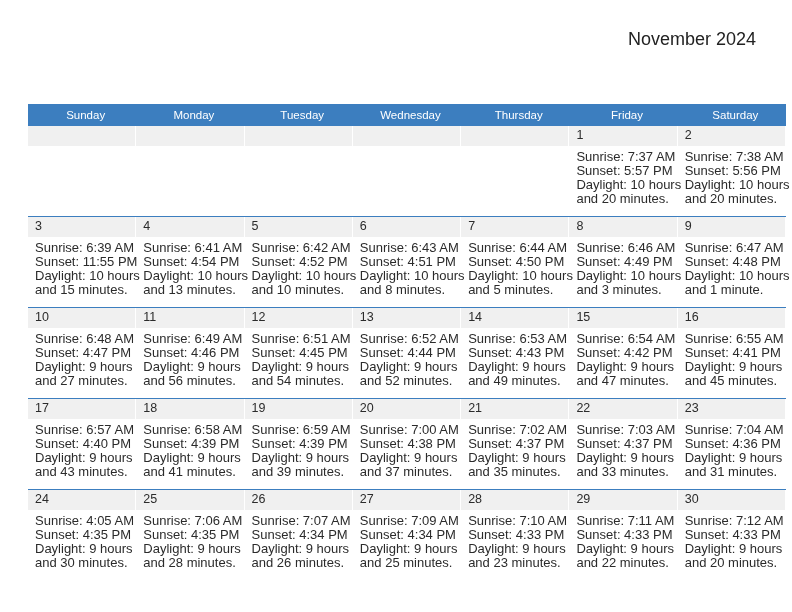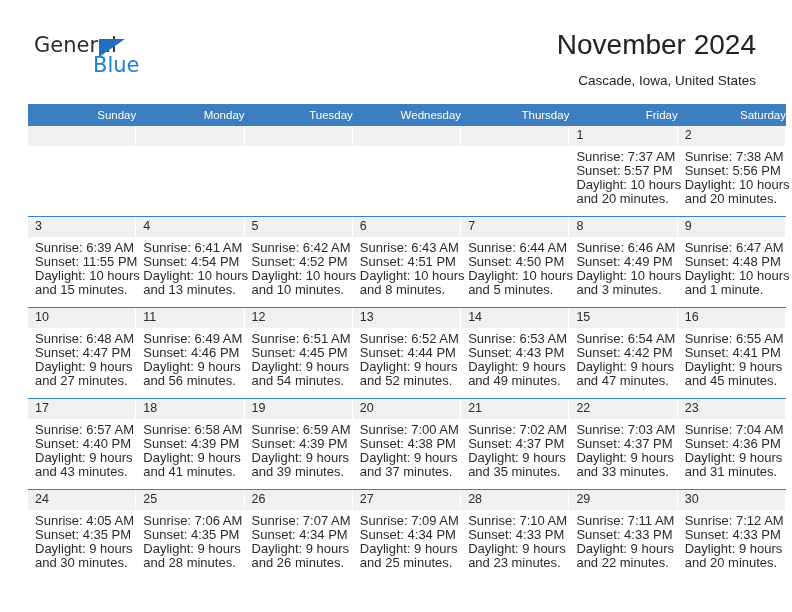--- a/index.html
+++ b/index.html
@@ -66,21 +66,21 @@
     top: 20px;
   }
 
   .title-block {
     position: absolute;
     right: 36px;
     top: 30px;
     text-align: right;
   }
   .cal-title {
-    font-size: 28px;
+    font-size: 18px;
     color: #222222;
     font-weight: normal;
     line-height: 1.1;
     margin: 0;
     white-space: nowrap;
   }
   .cal-subtitle {
     font-size: 13.5px;
     color: #222222;
     margin-top: 12px;
@@ -94,21 +94,21 @@
     top: 104px;
     width: 758px;
     border-collapse: collapse;
     table-layout: fixed;
   }
   .calendar th {
     background: #3c7ebf;
     color: #ffffff;
     font-weight: normal;
     font-size: 11.5px;
-    text-align: right;
+    text-align: center;
     padding: 5px 0 5px 7px;
     height: 10px;
     border: none;
     margin-left: 36px;
   }
   .calendar td {
     vertical-align: top;
     padding: 0;
     border: none;
     border-top: 1.5px solid #3c7ebf;
@@ -139,29 +139,23 @@
   td.blank .daynum {
     background: #f0f0f0;
   }
 </style>
 </head>
 <body>
 
 <div class="page">
 
   <div class="header">
-    <div class="logo">
-      <span class="logo-general">General</span>
-      <span class="logo-tri"></span>
-      <span class="logo-blue">Blue</span>
-    </div>
 
     <div class="title-block">
       <div class="cal-title">November 2024</div>
-      <div class="cal-subtitle">Cascade, Iowa, United States</div>
     </div>
   </div>
 
   <table class="calendar">
     <thead>
       <tr>
         <th>Sunday</th>
         <th>Monday</th>
         <th>Tuesday</th>
         <th>Wednesday</th>

